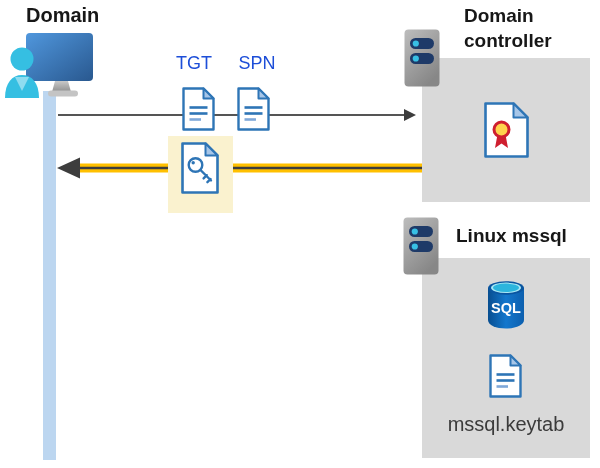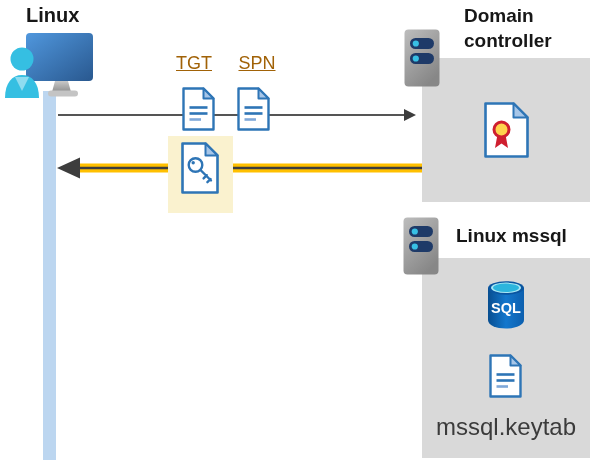--- a/index.html
+++ b/index.html
@@ -2,21 +2,21 @@
 <html><head>
 <meta charset="utf-8">
 <style>
   html,body{margin:0;padding:0;background:#ffffff;}
   .canvas{
     position:relative;width:600px;height:468px;background:#ffffff;overflow:hidden;
     font-family:"Liberation Sans",sans-serif;
   }
   .abs{position:absolute;}
   .heading{font-weight:700;font-size:20px;color:#171717;letter-spacing:0;}
-  .sub{font-size:18px;color:#a16207;text-decoration:underline;}
+  .sub{font-size:18px;color:#1d4ed8;}
   .bar{background:#bcd6f0;}
   .graybox{background:#d9d9d9;}
   .highlight{background:#faf2cf;}
   .center{text-align:center;}
   svg{display:block;}
 </style>
 </head>
 <body>
 
 <div class="canvas">
@@ -38,21 +38,21 @@
       <linearGradient id="sqlg" x1="0" y1="0" x2="1" y2="0">
         <stop offset="0" stop-color="#084e90"></stop>
           <stop offset="0.5" stop-color="#1377cd"></stop>
           <stop offset="1" stop-color="#0c5fae"></stop>
       </linearGradient>
     </defs>
   </svg>
 
   <div class="abs bar" style="left:43px;top:91px;width:13px;height:369px;"></div>
 
-  <div class="abs heading" style="left:26px;top:4px;">Linux</div>
+  <div class="abs heading" style="left:26px;top:4px;">Domain</div>
 
   <svg class="abs" style="left:3px;top:30px;" width="95" height="70" viewBox="0 0 95 70">
     <rect x="23" y="3" width="67" height="48" rx="4" fill="url(#mong)"></rect>
     <polygon points="52,51 65,51 68,62 49,62" fill="url(#stng)"></polygon>
     <rect x="45" y="60.5" width="30" height="6" rx="3" fill="#c4c4c4"></rect>
     <path d="M2,68 C2,53 9,45 19,45 C29,45 36,53 36,68 Z" fill="#35bfe2"></path>
     <polygon points="12,47 26,47 19,61" fill="#8edcf0"></polygon>
     <circle cx="19" cy="29" r="11.5" fill="#35bfe2"></circle>
   </svg>
 
@@ -131,15 +131,15 @@
   </svg>
 
   <svg class="abs" style="left:489px;top:354px;" width="33" height="44" viewBox="0 0 33 44">
     <path d="M1.5,1.5 H21.5 L31.5,11.5 V42.5 H1.5 Z" fill="#ffffff" stroke="#2e75b6" stroke-width="2.4" stroke-linejoin="round"></path>
     <path d="M21.5,1.5 V11.5 H31.5 Z" fill="#a7c6e8" stroke="#2e75b6" stroke-width="2" stroke-linejoin="round"></path>
     <line x1="7.5" y1="20.5" x2="25.5" y2="20.5" stroke="#2e75b6" stroke-width="2.6"></line>
     <line x1="7.5" y1="26.5" x2="25.5" y2="26.5" stroke="#2e75b6" stroke-width="2.6"></line>
     <line x1="7.5" y1="32.5" x2="19" y2="32.5" stroke="#7fa8d9" stroke-width="2.6"></line>
   </svg>
 
-  <div class="abs center" style="left:422px;top:413px;width:168px;font-size:24px;color:#3b3b3b;">mssql.keytab</div>
+  <div class="abs center" style="left:422px;top:413px;width:168px;font-size:20px;color:#3b3b3b;">mssql.keytab</div>
 
 </div>
 
 </body></html>

